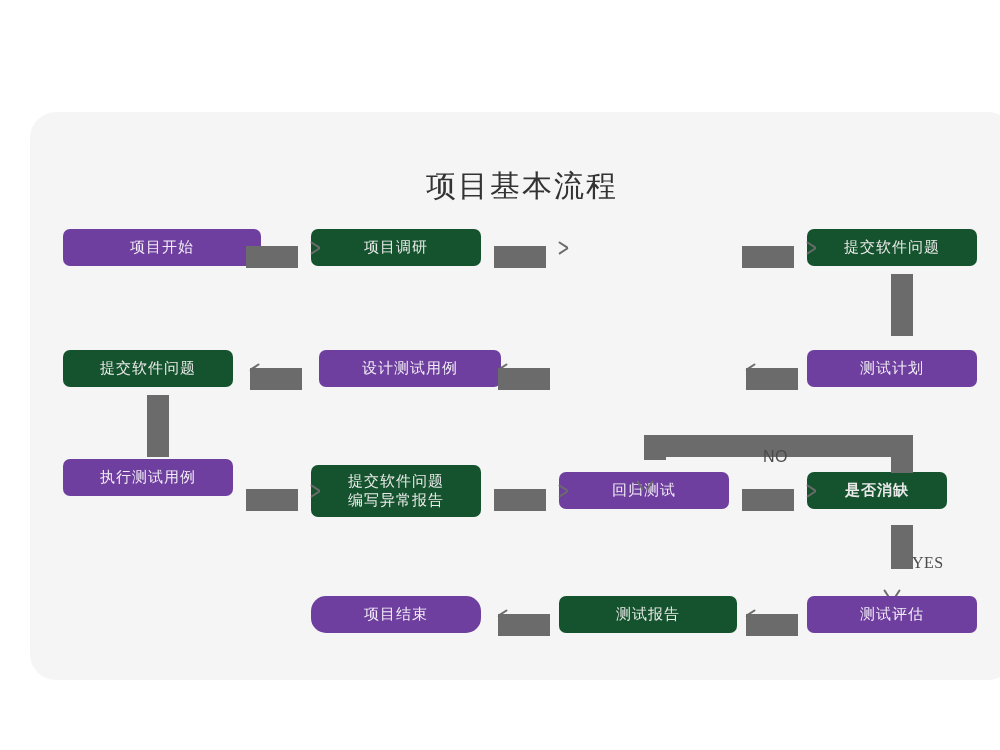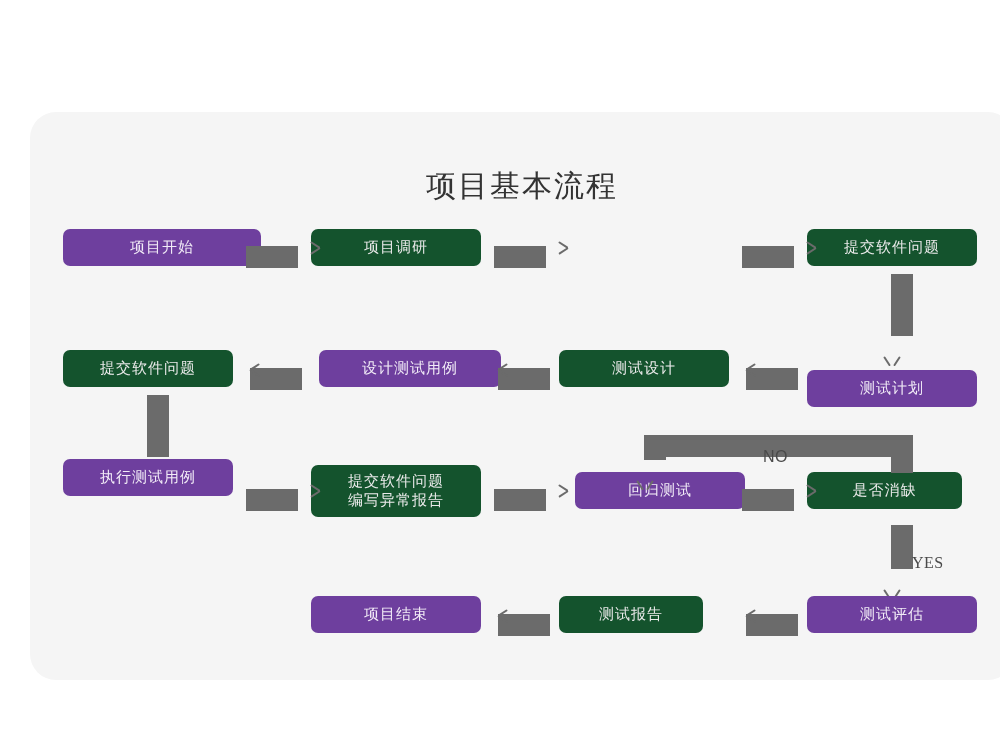--- a/index.html
+++ b/index.html
@@ -106,62 +106,61 @@
   <div class="head right" style="left:524px; top:224.8px;"></div>
 
   <div class="hline" style="left:720px; top:224px; width:52px;"></div>
   <div class="head right" style="left:772px; top:224.8px;"></div>
 
   <div class="vline" style="left:869px; top:252px; height:62px;"></div>
   <div class="head down" style="left:869.8px; top:318px;"></div>
 
   <div class="node gray" style="left:41px;  top:328px; width:170px;">提交软件问题</div>
   <div class="node purple" style="left:297px; top:328px; width:182px;">设计测试用例</div>
-  <div class="node gray" style="left:537px; top:328px; width:170px;">测试设计</div>
-  <div class="node purple" style="left:785px; top:348px; width:170px;text-align:right;">测试计划</div>
+  <div class="node purple" style="left:785px; top:328px; width:170px;text-align:right;">测试计划</div>
 
   <div class="hline" style="left:724px; top:346px; width:52px;"></div>
   <div class="head left" style="left:724px; top:346.8px;"></div>
 
   <div class="hline" style="left:476px; top:346px; width:52px;"></div>
   <div class="head left" style="left:476px; top:346.8px;"></div>
 
   <div class="hline" style="left:228px; top:346px; width:52px;"></div>
   <div class="head left" style="left:228px; top:346.8px;"></div>
 
   <div class="vline" style="left:125px; top:373px; height:62px;"></div>
   <div class="head down" style="left:125.8px; top:439px;"></div>
 
   <div class="node purple" style="left:41px;  top:437px; width:170px;">执行测试用例</div>
   <div class="node gray tall" style="left:289px; top:443px; width:170px;">提交软件问题
 编写异常报告</div>
-  <div class="node purple" style="left:537px; top:450px; width:170px;margin-left:16px;">回归测试</div>
-  <div class="node gray" style="left:785px; top:450px; width:155px;">是否消缺</div>
+  <div class="node purple" style="left:537px; top:450px; width:170px;">回归测试</div>
+  <div class="node gray" style="left:785px; top:450px; width:140px;font-weight:bold;">是否消缺</div>
 
   <div class="hline" style="left:224px; top:467px; width:52px;"></div>
   <div class="head right" style="left:276px; top:467.8px;"></div>
 
   <div class="hline" style="left:472px; top:467px; width:52px;"></div>
   <div class="head right" style="left:524px; top:467.8px;"></div>
 
   <div class="hline" style="left:720px; top:467px; width:52px;"></div>
   <div class="head right" style="left:772px; top:467.8px;"></div>
 
   <div class="vline" style="left:869px; top:413px; height:38px;"></div>
   <div class="hline" style="left:622px; top:413px; width:249px;"></div>
   <div class="vline" style="left:622px; top:413px; height:25px;"></div>
   <div class="head down" style="left:622.8px; top:442px;"></div>
   <div class="edge-label" style="left:730px; top:415px;">NO</div>
 
   <div class="vline" style="left:869px; top:503px; height:44px;"></div>
   <div class="head down" style="left:869.8px; top:551px;"></div>
   <div class="edge-label" style="left:879px; top:521px;font-family:Liberation Serif, serif;">YES</div>
 
-  <div class="node purple" style="left:289px; top:574px; width:170px;">项目结束</div>
-  <div class="node gray" style="left:537px; top:574px; width:144px;">测试报告</div>
+  <div class="node purple" style="left:289px; top:574px; width:170px;border-radius:15px;">项目结束</div>
+  <div class="node gray" style="left:537px; top:574px; width:178px;">测试报告</div>
   <div class="node purple" style="left:785px; top:574px; width:170px;">测试评估</div>
 
   <div class="hline" style="left:724px; top:592px; width:52px;"></div>
   <div class="head left" style="left:724px; top:592.8px;"></div>
 
   <div class="hline" style="left:476px; top:592px; width:52px;"></div>
   <div class="head left" style="left:476px; top:592.8px;"></div>
 
 </div>
 

